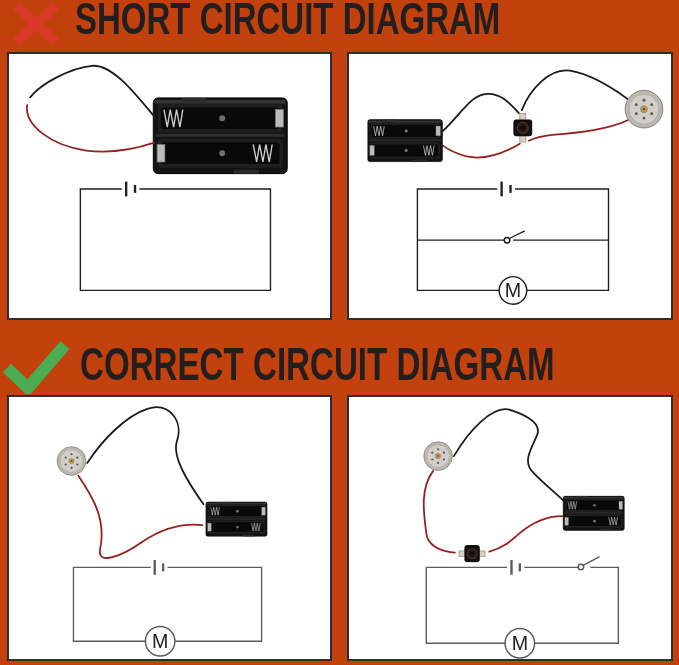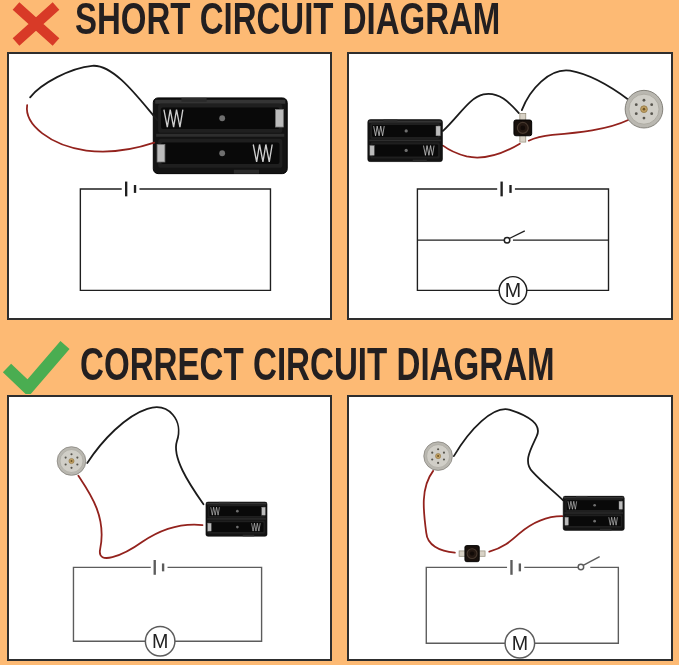--- a/index.html
+++ b/index.html
@@ -1,18 +1,18 @@
 <!DOCTYPE html>
 <html style="--x-red: #d83a27; --check-green: #4aad51; --title-text: #231f20; --panel-border: #2e2e2e; --schematic-line-short: #1f1f1f; --schematic-line-correct: #5c5c5c; --wire-black: #1b1b1b; --wire-red: #93221d;"><head>
 <meta charset="utf-8">
 <style>
   html,body{margin:0;padding:0;background:#fff;}
   body{width:679px;height:665px;position:relative;overflow:hidden;
        font-family:"Liberation Sans",sans-serif;}
-  .sheet{position:absolute;inset:0;background:#fdba74;}
+  .sheet{position:absolute;inset:0;background:#c2410c;}
 
   .section-header{position:absolute;left:0;height:56px;width:679px;}
   .hdr-icon{position:absolute;}
   .hdr-title{position:absolute;font-weight:700;color:var(--title-text,#231f20);
              white-space:nowrap;transform-origin:left center;letter-spacing:0px;}
   #hdr1 .hdr-icon{left:10px;top:2px;}
   #hdr1 .hdr-title{left:75px;top:-3px;font-size:44px;line-height:44px;transform:scaleX(0.75);}
   #hdr2 .hdr-icon{left:2px;top:340px;}
   #hdr2 .hdr-title{left:80px;top:341px;font-size:46px;line-height:46px;transform:scaleX(0.72);}
 

